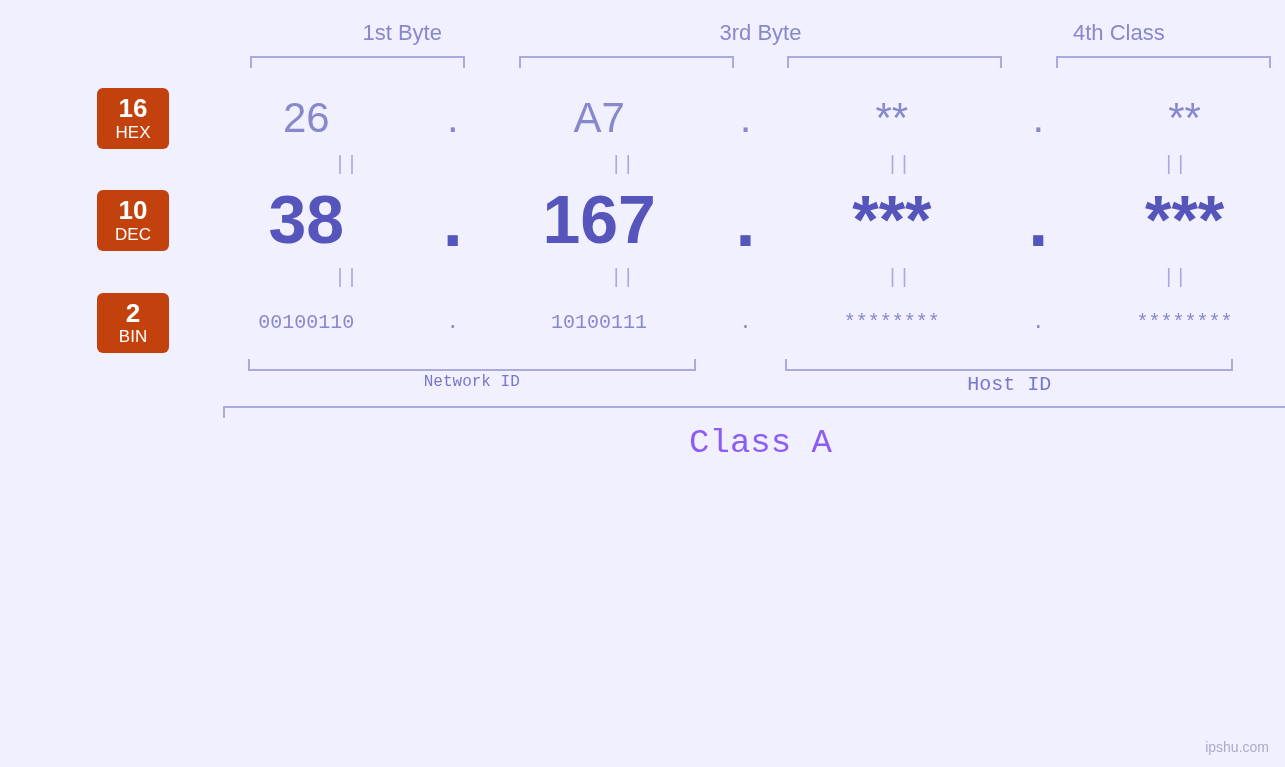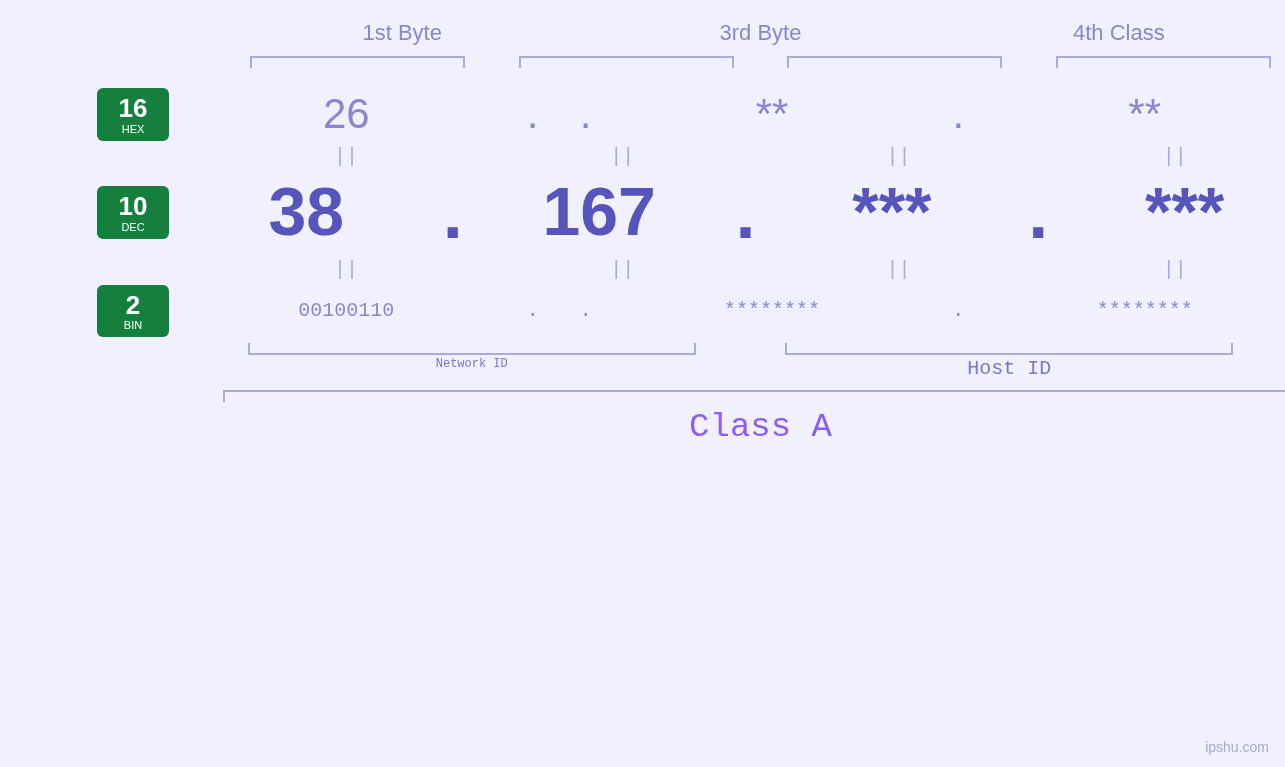--- a/index.html
+++ b/index.html
@@ -62,37 +62,37 @@
 
     .row-label {
       width: 120px;
       display: flex;
       align-items: center;
       justify-content: center;
       flex-shrink: 0;
     }
 
     .label-box {
-      background: #15803d;
+      background: #c2410c;
       color: white;
       border-radius: 6px;
       padding: 6px 10px;
       text-align: center;
       min-width: 72px;
     }
 
     .label-number {
       font-size: 26px;
       font-weight: bold;
       line-height: 1.1;
       font-family: Arial, sans-serif;
     }
 
     .label-base {
-      font-size: 11px;
+      font-size: 17px;
       font-family: Arial, sans-serif;
     }
 
     
     .hex-value {
       color: #8888cc;
       font-size: 42px;
       font-family: Arial, sans-serif;
     }
 
@@ -220,20 +220,23 @@
         <div class="label-base">HEX</div>
       </div>
     </div>
     <div class="four-cells">
       <div class="cell-block">
         <span class="hex-value">26</span>
       </div>
       <div class="dot-block">
         <span class="hex-dot">.</span>
       </div>
+      <div class="cell-block">
+        <span class="hex-value">A7</span>
+      </div>
       <div class="dot-block">
         <span class="hex-dot">.</span>
       </div>
       <div class="cell-block">
         <span class="hex-value">**</span>
       </div>
       <div class="dot-block">
         <span class="hex-dot">.</span>
       </div>
       <div class="cell-block">
@@ -301,20 +304,23 @@
         <div class="label-base">BIN</div>
       </div>
     </div>
     <div class="four-cells">
       <div class="cell-block">
         <span class="bin-value">00100110</span>
       </div>
       <div class="dot-block">
         <span class="bin-dot">.</span>
       </div>
+      <div class="cell-block">
+        <span class="bin-value">10100111</span>
+      </div>
       <div class="dot-block">
         <span class="bin-dot">.</span>
       </div>
       <div class="cell-block">
         <span class="bin-value">********</span>
       </div>
       <div class="dot-block">
         <span class="bin-dot">.</span>
       </div>
       <div class="cell-block">
@@ -332,21 +338,21 @@
     <div style="width:40px;"></div>
 
     <div style="flex:2.08; display:flex; align-items:flex-start; justify-content:center;">
       <div style="width:90%; height:12px; border:2px solid #aaaadd; border-top:none;"></div>
     </div>
     <div style="width:40px;"></div>
 
   </div>
 
   <div style="display:flex; margin-left:150px; margin-top:2px;">
-    <div style="flex:2.08; text-align:center; color:#7777cc; font-size:12px; font-family:'Courier New',monospace;">Network ID</div>
+    <div style="flex:2.08; text-align:center; color:#7777cc; font-size:16px; font-family:'Courier New',monospace;">Network ID</div>
     <div style="width:40px;"></div>
     <div style="flex:2.08; text-align:center; color:#7777cc; font-size:20px; font-family:'Courier New',monospace;">Host ID</div>
     <div style="width:40px;"></div>
   </div>
 
   <div style="margin-left:150px; margin-top:10px;">
     <div style="width:calc(100%); height:12px; border:2px solid #aaaadd; border-bottom:none;"></div>
     <div style="text-align:center; color:#8b5cf6; font-size:34px; font-family:'Courier New',monospace; padding:6px 0;">Class A</div>
   </div>
 

